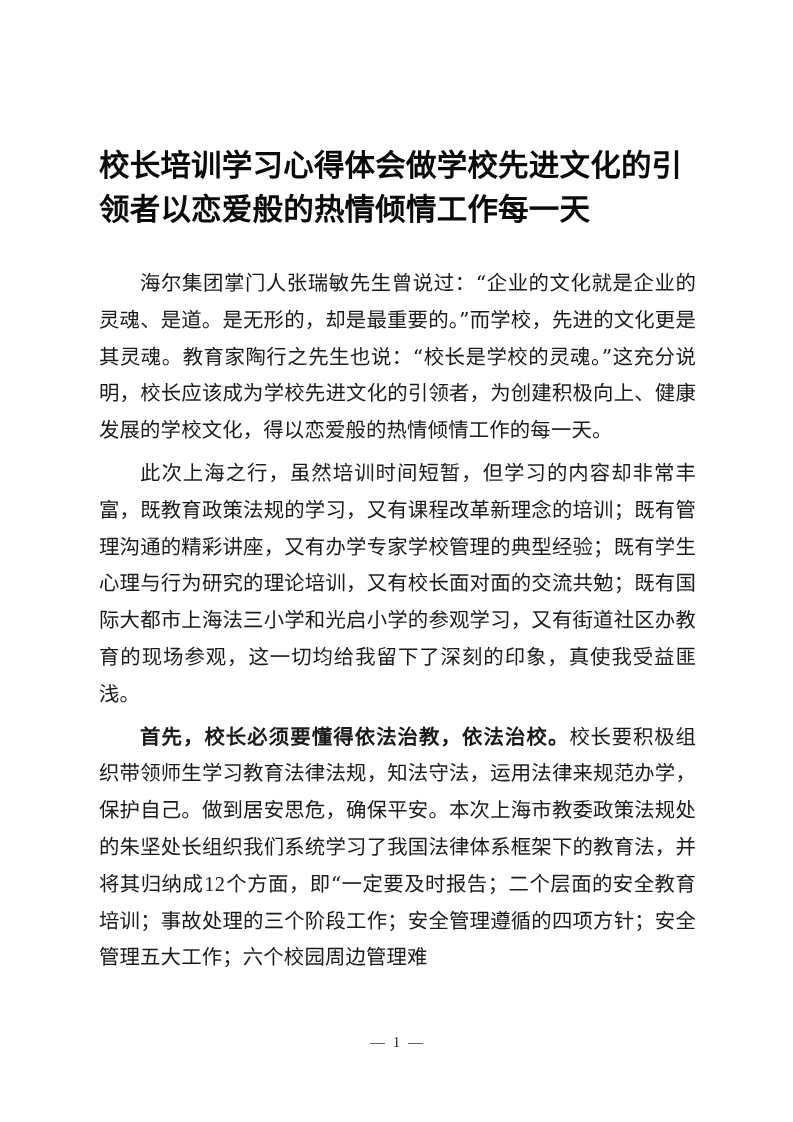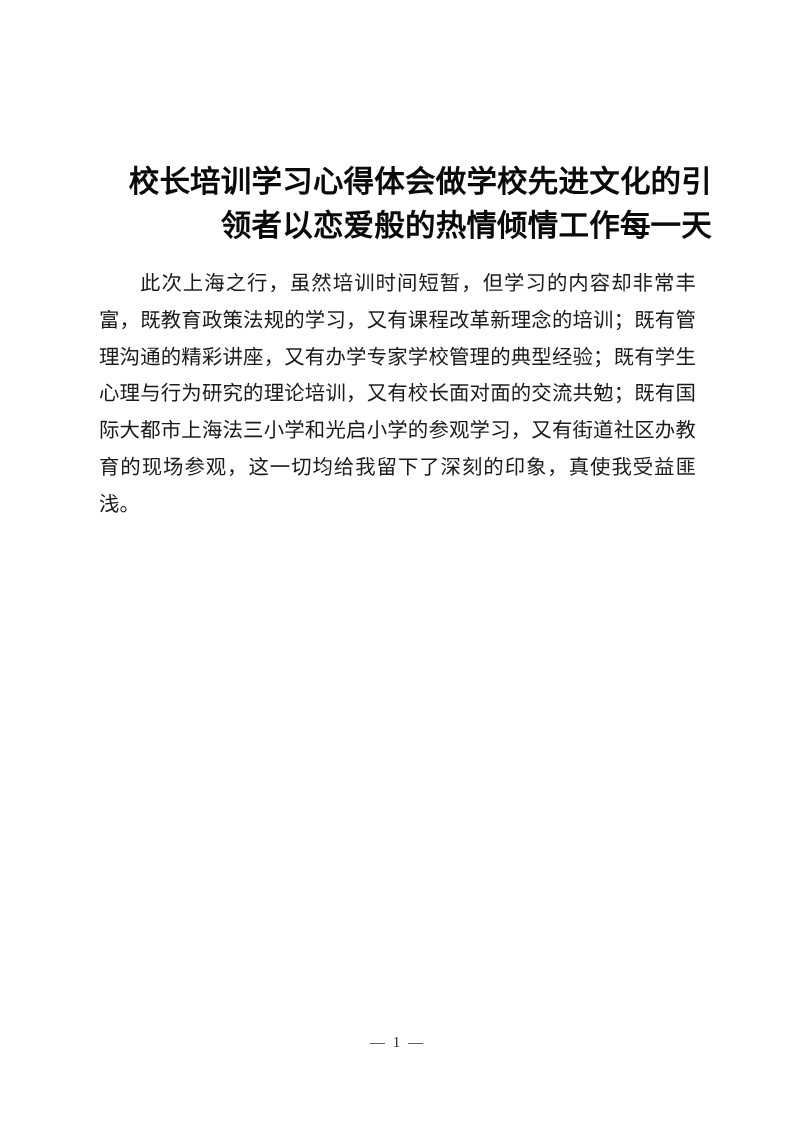--- a/index.html
+++ b/index.html
@@ -30,27 +30,27 @@
   .content {
     position: absolute;
     left: 99px;
     top: 0;
     width: 597px;
     height: 1122px;
   }
 
   
   .doc-title {
-    margin: 16px;
+    margin: 0;
     padding: 0;
     position: absolute;
     top: 144px;
     left: 0;
     width: 597px;
-    text-align: right;
+    text-align: left;
     font-family: "DejaVu Sans", "Liberation Sans", sans-serif;
     font-weight: 700;
     font-size: 30.5px;
     line-height: 44px;
     letter-spacing: 0.2px;
     color: #0a0a0a;
     white-space: normal;
   }
 
   
@@ -108,22 +108,24 @@
 </head>
 <body>
 
 <div class="page">
   <div class="content">
 
     <h1 class="doc-title">校长培训学习心得体会做学校先进文化的引领者以恋爱般的热情倾情工作每一天</h1>
 
     <div class="body-wrap">
 
+      <p class="para">海尔集团掌门人张瑞敏先生曾说过：“企业的文化就是企业的灵魂、是道。是无形的，却是最重要的。”而学校，先进的文化更是其灵魂。教育家陶行之先生也说：“校长是学校的灵魂。”这充分说明，校长应该成为学校先进文化的引领者，为创建积极向上、健康发展的学校文化，得以恋爱般的热情倾情工作的每一天。</p>
 
       <p class="para">此次上海之行，虽然培训时间短暂，但学习的内容却非常丰富，既教育政策法规的学习，又有课程改革新理念的培训；既有管理沟通的精彩讲座，又有办学专家学校管理的典型经验；既有学生心理与行为研究的理论培训，又有校长面对面的交流共勉；既有国际大都市上海法三小学和光启小学的参观学习，又有街道社区办教育的现场参观，这一切均给我留下了深刻的印象，真使我受益匪浅。</p>
 
+      <p class="para"><span class="bold">首先，校长必须要懂得依法治教，依法治校。</span><span>校长要积极组织带领师生学习教育法律法规，知法守法，运用法律来规范办学，保护自己。做到居安思危，确保平安。本次上海市教委政策法规处的朱坚处长组织我们系统学习了我国法律体系框架下的教育法，并将其归纳成</span><span class="num">12</span><span>个方面，即“一定要及时报告；二个层面的安全教育培训；事故处理的三个阶段工作；安全管理遵循的四项方针；安全管理五大工作；六个校园周边管理难</span></p>
 
     </div>
 
     <div class="footer">— 1 —</div>
 
   </div>
 </div>
 
 </body></html>

